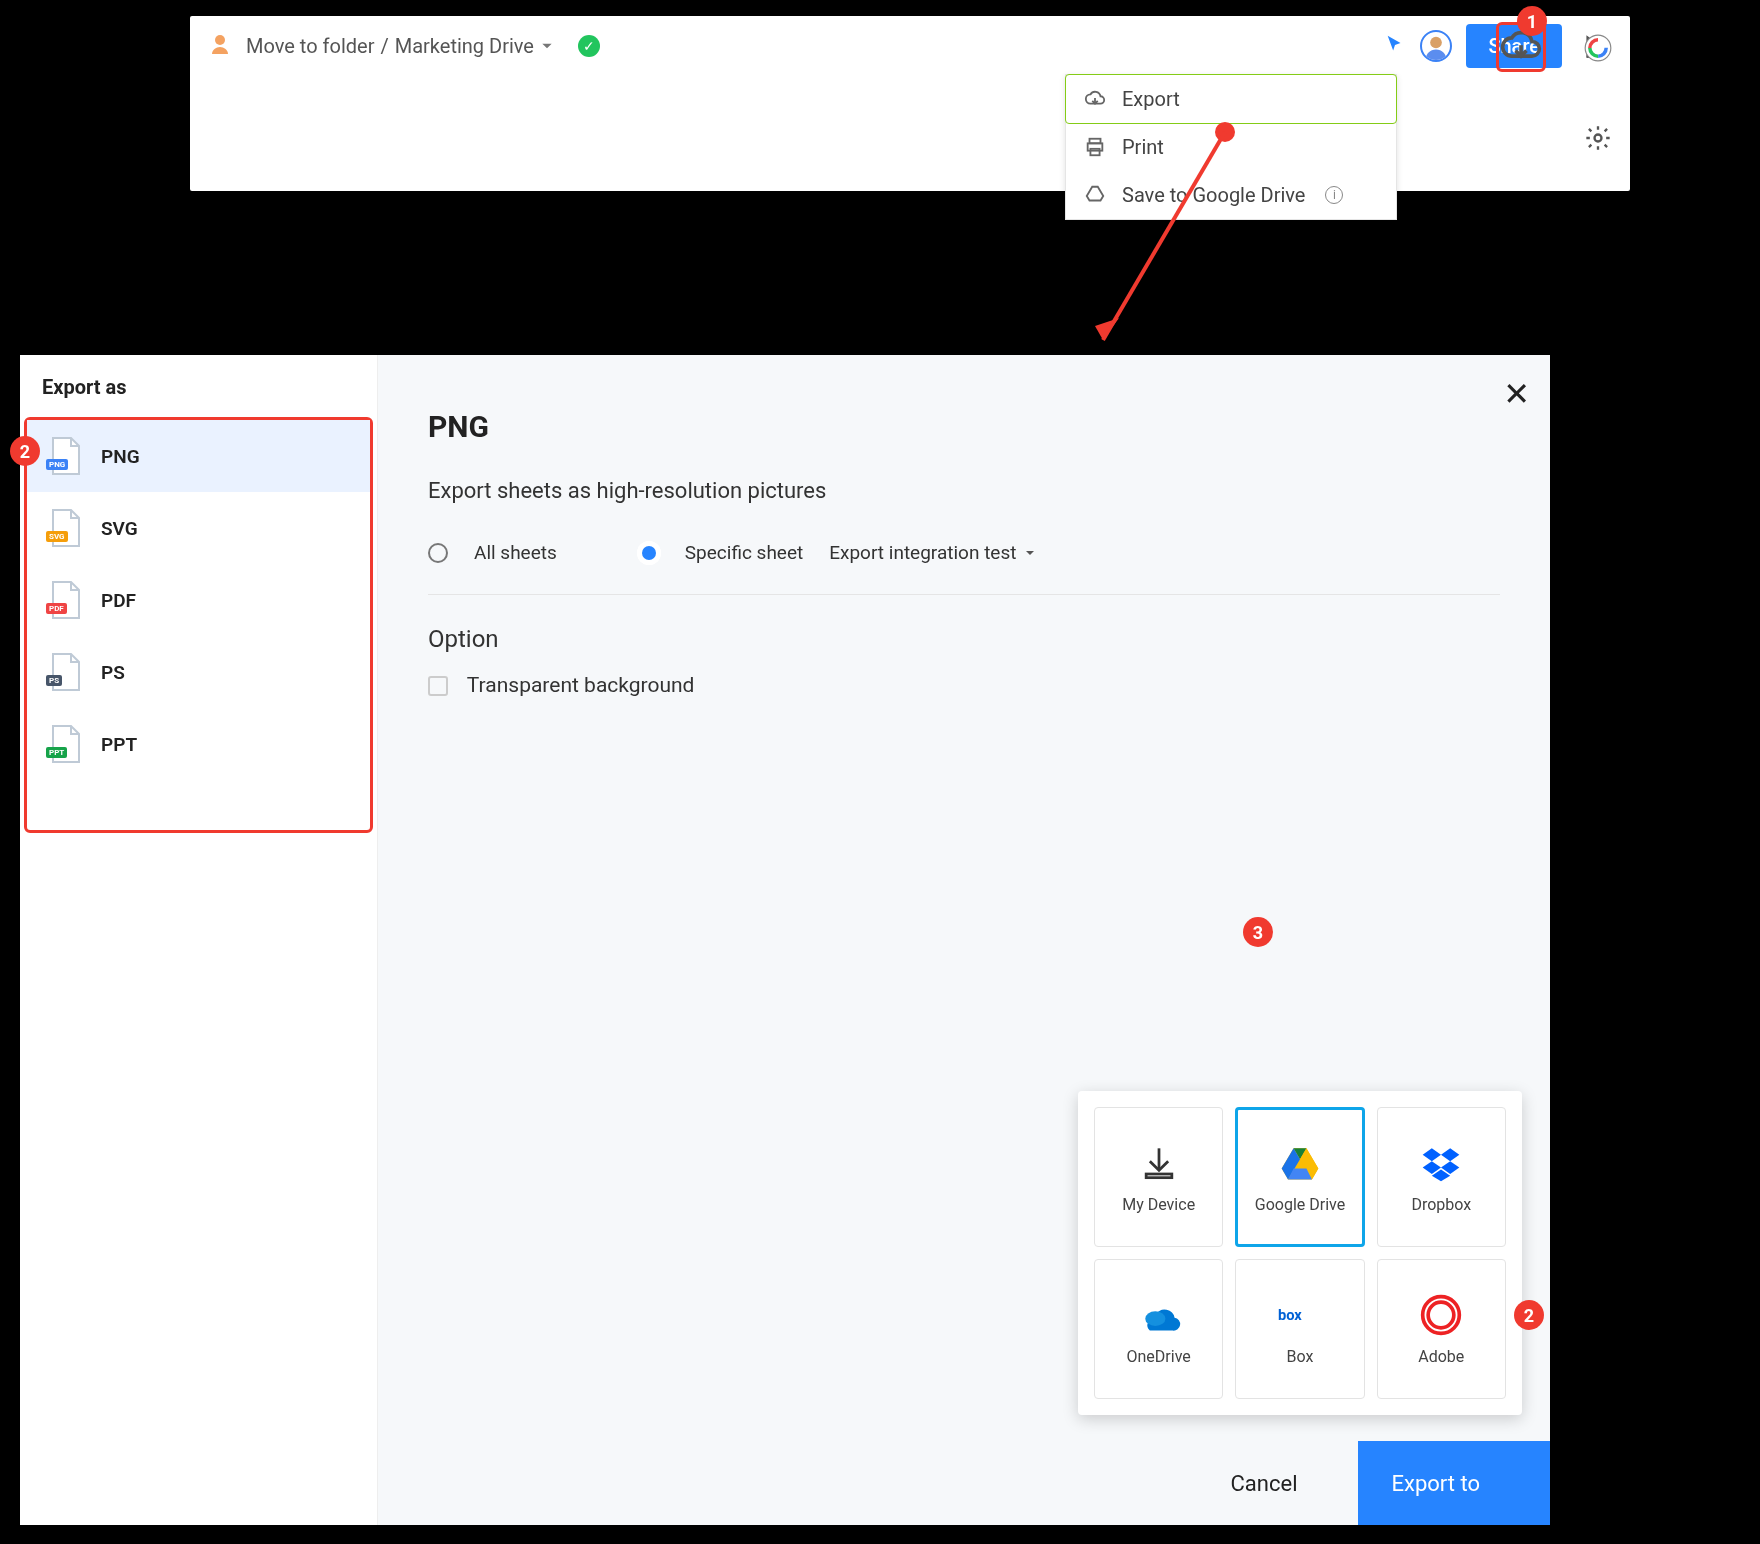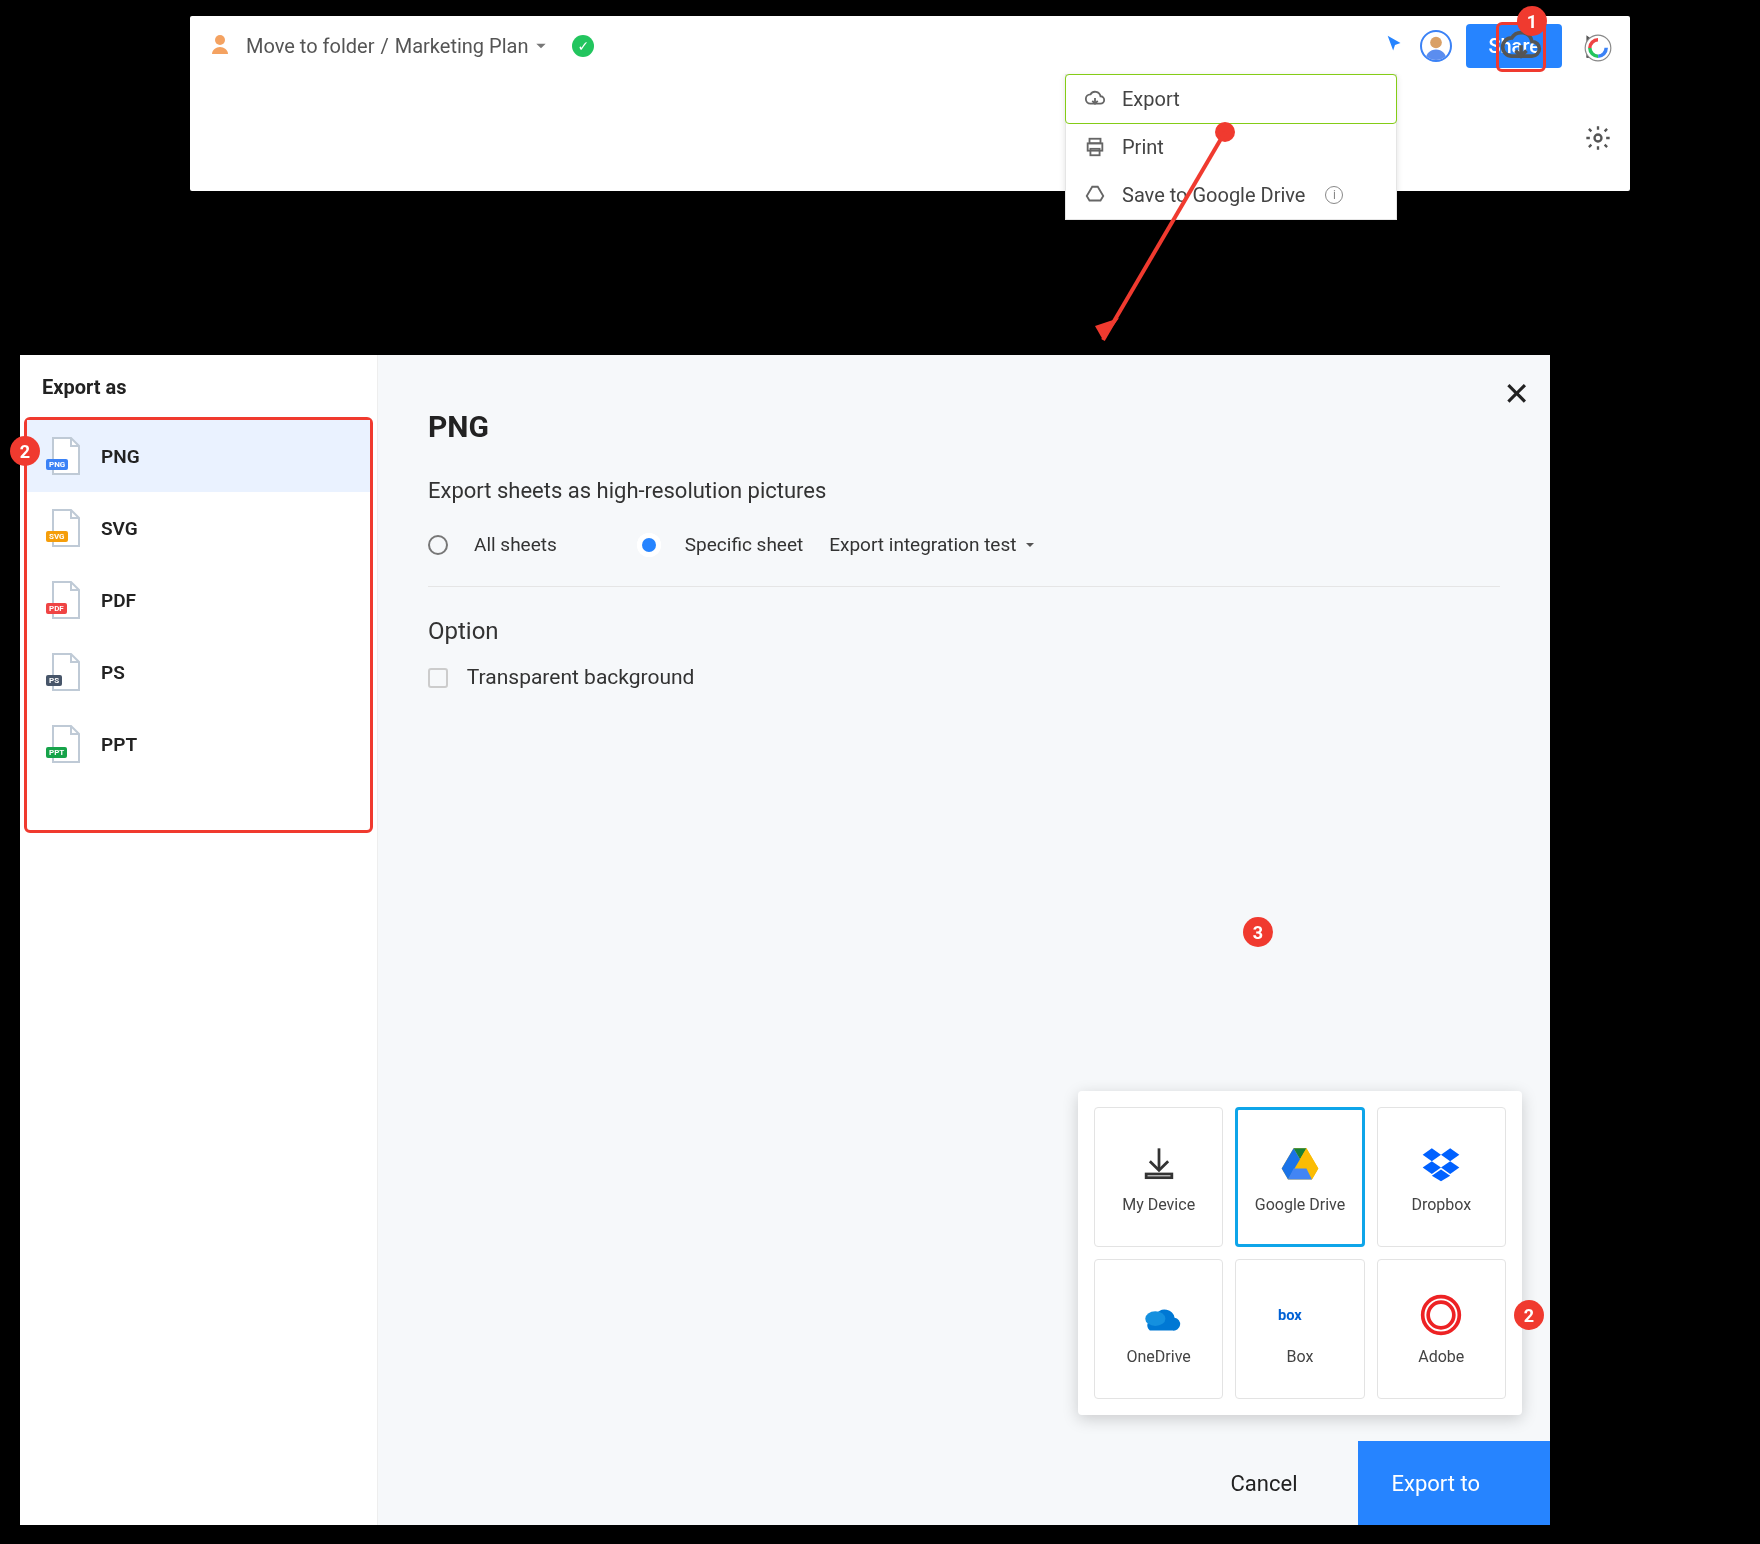--- a/index.html
+++ b/index.html
@@ -44,21 +44,21 @@
   .format-list { border:3px solid #f03a2f; border-radius:6px; margin:0 4px; padding-bottom:50px; }
   .format-item { display:flex; align-items:center; gap:20px; padding:16px 22px; font-size:19px; color:#222; font-weight:600; }
   .format-item.selected { background:#eaf2ff; }
   .file-ic { width:32px; height:40px; position:relative; }
   .file-ic svg { width:32px; height:40px; }
   .file-badge { position:absolute; bottom:6px; left:-3px; font-size:8px; font-weight:700; color:#fff; padding:1px 3px; border-radius:2px; }
 
   .dialog-main { flex:1; padding:40px 50px; position:relative; }
   .close-x { position:absolute; right:20px; top:20px; font-size:32px; color:#222; cursor:pointer; }
   .main-title { font-size:30px; font-weight:700; color:#222; margin:14px 0 34px; }
-  .main-sub { font-size:22px; color:#333; margin-bottom:30px; }
+  .main-sub { font-size:22px; color:#333; margin-bottom:38px; }
   .radio-row { display:flex; align-items:center; gap:26px; font-size:19px; color:#333; margin-bottom:30px; padding-bottom:30px; border-bottom:1px solid #e5e5e5; }
   .radio { width:20px; height:20px; border:2px solid #777; border-radius:50%; display:inline-block; }
   .radio.on { width:14px; height:14px; background:#2684ff; border-radius:50%; border:none; box-shadow:0 0 0 5px #fff, 0 0 0 5px #fff; }
   .radio-dot-wrap { width:20px; height:20px; display:flex; align-items:center; justify-content:center; }
   .sheet-select { display:flex; align-items:center; gap:8px; color:#333; }
   .option-title { font-size:24px; color:#333; margin:26px 0 20px; }
   .checkbox { width:20px; height:20px; border:2px solid #ccc; border-radius:3px; display:inline-block; margin-right:14px; vertical-align:middle;}
   .check-row { font-size:21px; color:#333; }
 
   
@@ -81,21 +81,21 @@
   <div class="topbar">
     <span class="presence-icon">
       <svg viewBox="0 0 24 24">
           <circle cx="12" cy="8" r="5" fill="#f4a261"></circle>
           <path d="M4 22c0-4 4-7 8-7s8 3 8 7" fill="#f4a261"></path>
         </svg>
     </span>
     <span class="breadcrumb">
       <span>Move to folder</span>
       <span>/</span>
-      <span>Marketing Plan</span>
+      <span>Marketing Drive</span>
       <span class="dropdown-caret">
         <svg viewBox="0 0 12 12">
             <path d="M2 4l4 4 4-4" fill="#777"></path>
           </svg>
       </span>
     </span>
     <span class="status-ok">✓</span>
     <span class="topbar-spacer"></span>
     <span class="topbar-cursor">
       <svg viewBox="0 0 24 24">

